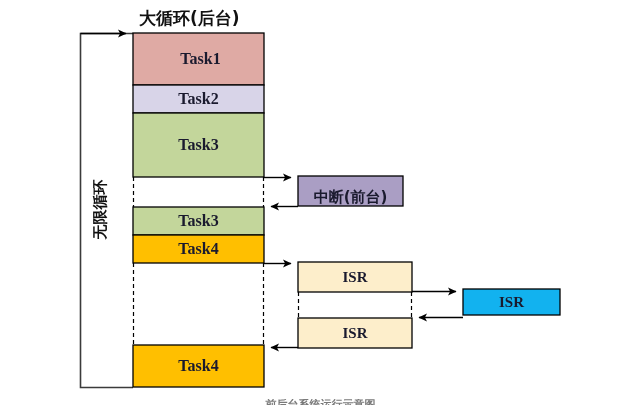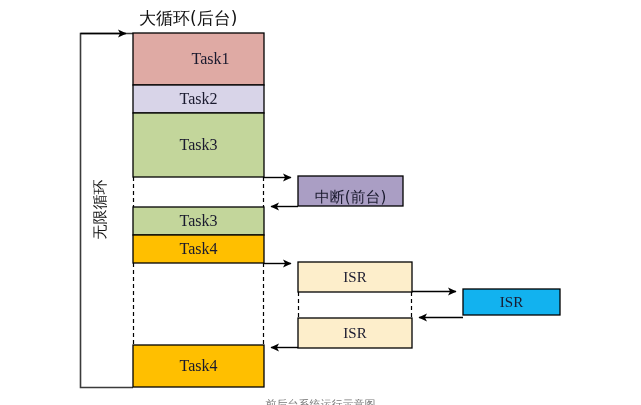--- a/index.html
+++ b/index.html
@@ -3,21 +3,21 @@
 <meta charset="utf-8">
 <style>
   html,body{margin:0;padding:0;}
   body{
     width:641px;height:405px;
     background:#ffffff;
     font-family:"Liberation Serif","DejaVu Serif",serif;
     overflow:hidden;
     position:relative;
   }
-  #stage{position:absolute;left:0;top:0;width:641px;height:405px;}
+  #stage{position:absolute;left:0;top:0;width:641px;height:405px;font-weight:bold;}
   svg#canvas{position:absolute;left:0;top:0;width:641px;height:405px;}
 
   .boxlabel{
     position:absolute;
     display:flex;align-items:center;justify-content:center;
     font-family:"Liberation Serif","DejaVu Serif",serif;
     color:#1a1a2e;
     white-space:nowrap;
     pointer-events:none;
   }
@@ -122,21 +122,21 @@
     <g>
       <path d="M463,317.5 L419,317.5" fill="none" stroke="#000" stroke-width="1.4" marker-end="url(#arrowL)"></path>
     </g>
   </svg>
 
   <div class="title-text" style="left:139px;top:7px;font-size:17px;">大循环(后台)</div>
 
 
   <div class="vlabel" style="left:60px;top:200px;width:80px;text-align:center;font-size:15px;transform:rotate(-90deg);">无限循环</div>
 
-  <div class="boxlabel" style="left:137px;top:33px;width:131px;height:52px;font-size:16px;padding-left:8px;">Task1</div>
+  <div class="boxlabel" style="left:127px;top:33px;width:131px;height:52px;font-size:16px;padding-left:8px;">Task1</div>
   <div class="boxlabel" style="left:133px;top:85px;width:131px;height:28px;font-size:16px;">Task2</div>
   <div class="boxlabel" style="left:133px;top:113px;width:131px;height:64px;font-size:16px;">Task3</div>
   <div class="boxlabel" style="left:133px;top:207px;width:131px;height:28px;font-size:16px;">Task3</div>
   <div class="boxlabel" style="left:133px;top:235px;width:131px;height:28px;font-size:16px;">Task4</div>
   <div class="boxlabel" style="left:133px;top:345px;width:131px;height:42px;font-size:16px;">Task4</div>
 
   <div class="boxlabel cjk" style="left:298px;top:176px;width:105px;height:42px;font-size:15px;text-align:center;">中断(前台)</div>
 
   <div class="boxlabel" style="left:298px;top:262px;width:114px;height:30px;font-size:15px;">ISR</div>
   <div class="boxlabel" style="left:298px;top:318px;width:114px;height:30px;font-size:15px;">ISR</div>

